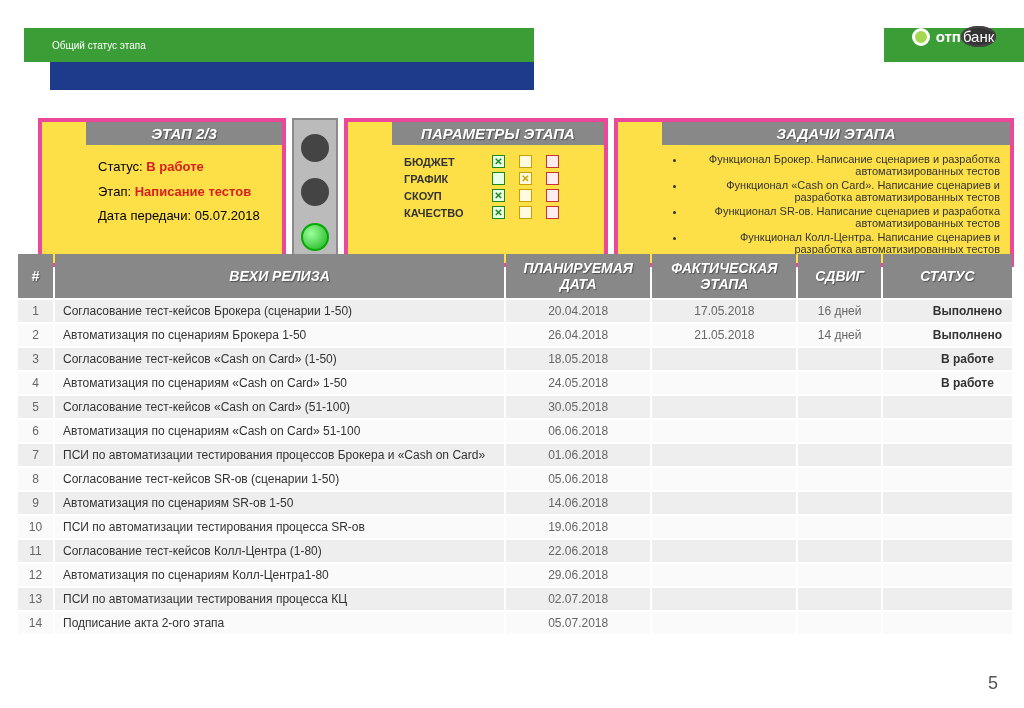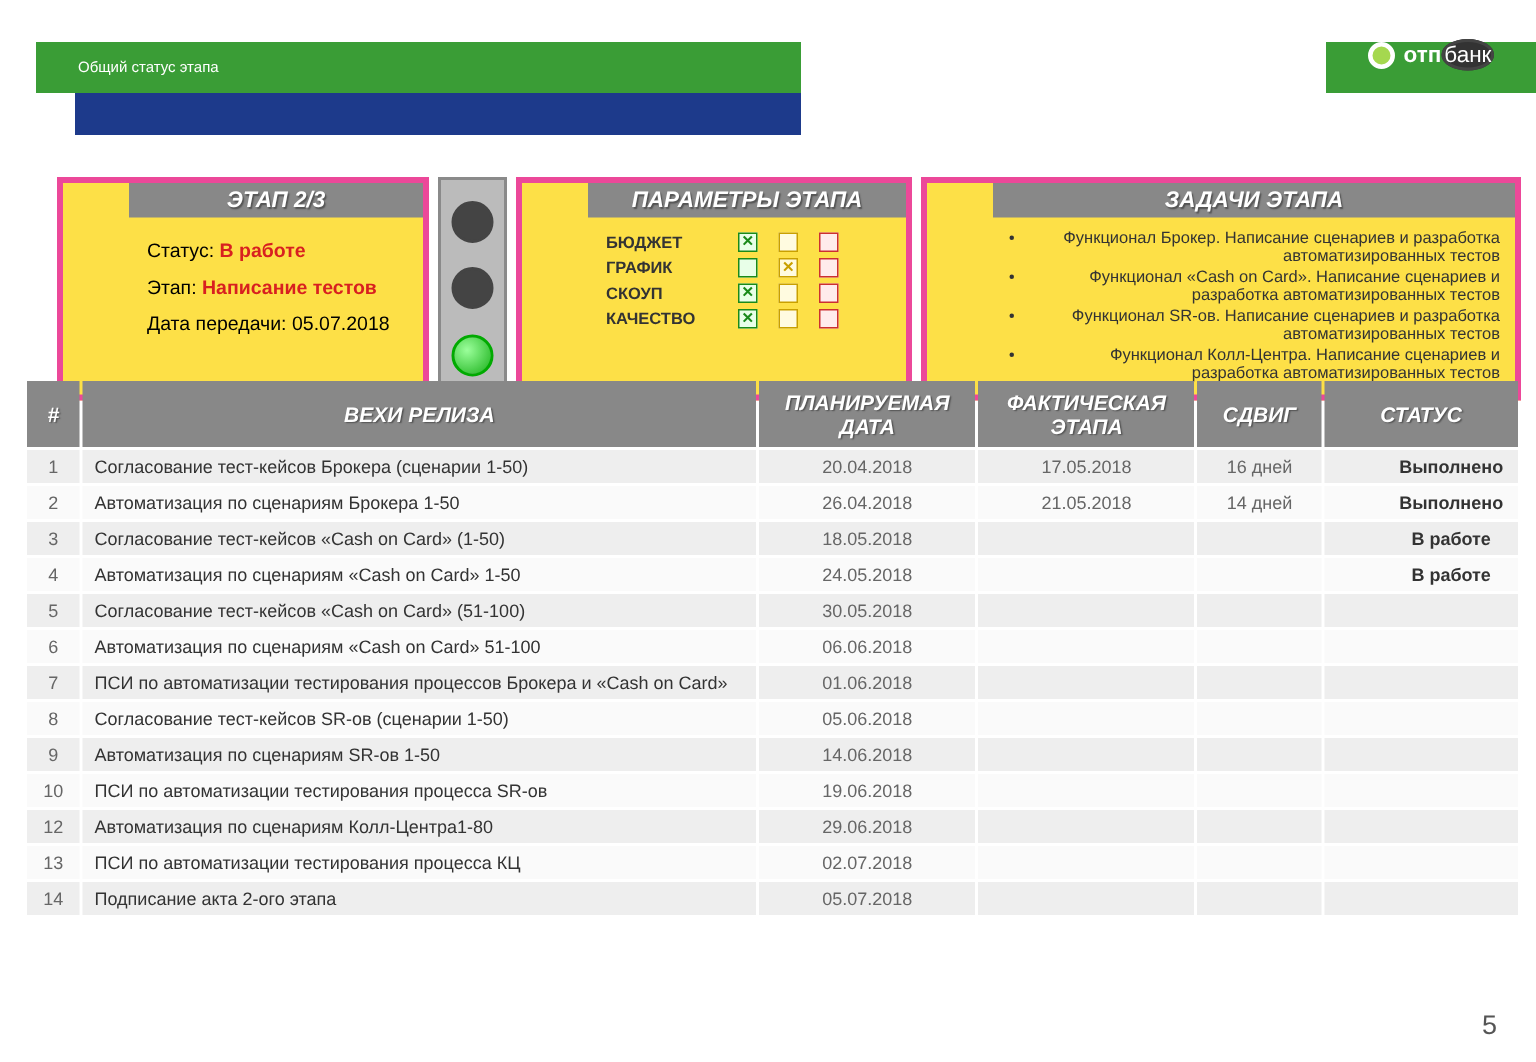--- a/index.html
+++ b/index.html
@@ -319,20 +319,28 @@
         </tr>
         <tr>
           <td class="num">10</td>
           <td class="name">ПСИ по автоматизации тестирования процесса SR-ов</td>
           <td class="c">19.06.2018</td>
           <td class="c"></td>
           <td class="c"></td>
           <td class="status"></td>
         </tr>
         <tr>
+          <td class="num">11</td>
+          <td class="name">Согласование тест-кейсов Колл-Центра (1-80)</td>
+          <td class="c">22.06.2018</td>
+          <td class="c"></td>
+          <td class="c"></td>
+          <td class="status"></td>
+        </tr>
+        <tr>
           <td class="num">12</td>
           <td class="name">Автоматизация по сценариям Колл-Центра1-80</td>
           <td class="c">29.06.2018</td>
           <td class="c"></td>
           <td class="c"></td>
           <td class="status"></td>
         </tr>
         <tr>
           <td class="num">13</td>
           <td class="name">ПСИ по автоматизации тестирования процесса КЦ</td>

